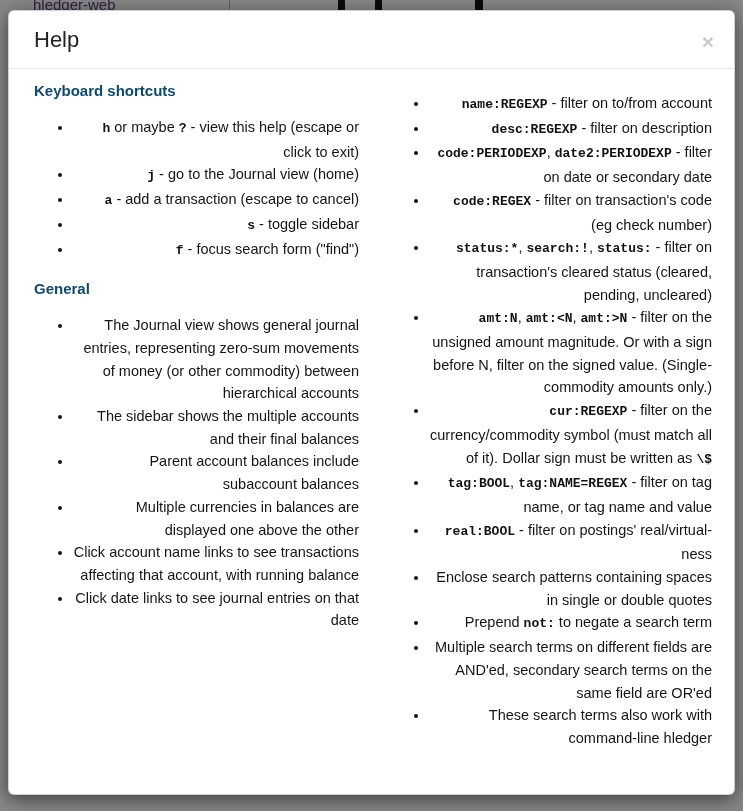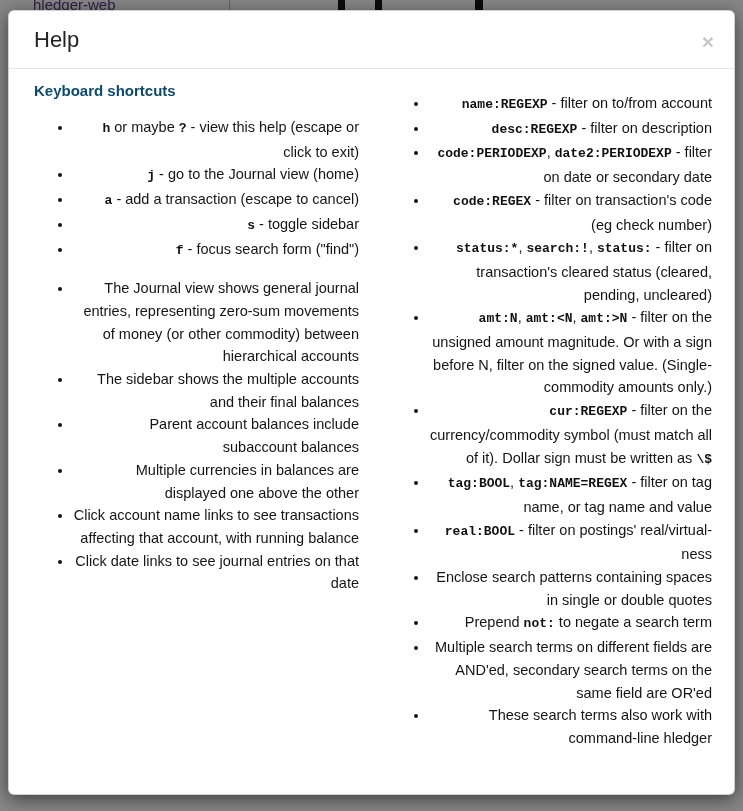--- a/index.html
+++ b/index.html
@@ -116,20 +116,21 @@
           <h2 class="section-heading">Keyboard shortcuts</h2>
           <ul>
             <li><code>h</code> or maybe <code>?</code> - view this help (escape or click to exit)</li>
             <li><code>j</code> - go to the Journal view (home)</li>
             <li><code>a</code> - add a transaction (escape to cancel)</li>
             <li><code>s</code> - toggle sidebar</li>
             <li><code>f</code> - focus search form ("find")</li>
           </ul>
         </div>
         <div class="section">
+          <h2 class="section-heading">General</h2>
           <ul>
             <li>The Journal view shows general journal entries, representing zero-sum movements of money (or other commodity) between hierarchical accounts</li>
             <li>The sidebar shows the multiple accounts and their final balances</li>
             <li>Parent account balances include subaccount balances</li>
             <li>Multiple currencies in balances are displayed one above the other</li>
             <li>Click account name links to see transactions affecting that account, with running balance</li>
             <li>Click date links to see journal entries on that date</li>
           </ul>
         </div>
       </div>

